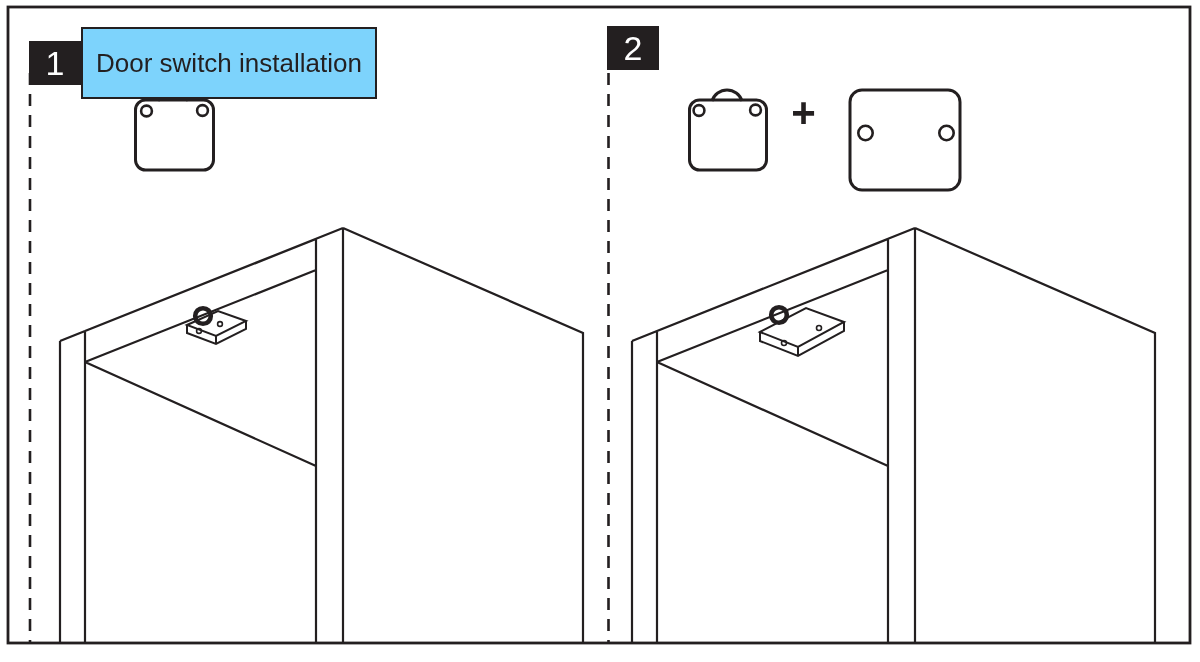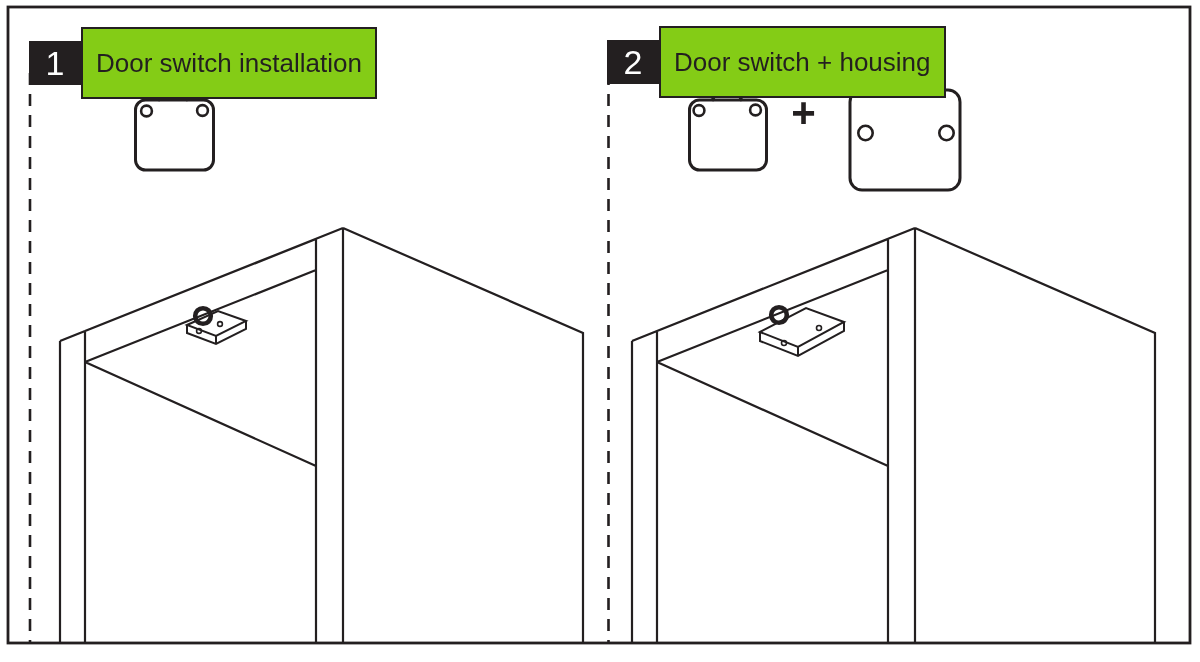--- a/index.html
+++ b/index.html
@@ -8,21 +8,21 @@
     font-family:"Liberation Sans", sans-serif;color:#231f20;overflow:hidden;
   }
   .art{position:absolute;left:0;top:0;}
   .hdr{position:absolute;display:flex;align-items:center;}
   .num{
     width:52px;height:44px;background:#231f20;color:#ffffff;
     display:flex;align-items:center;justify-content:center;
     font-size:34px;line-height:1;flex:0 0 auto;
   }
   .lbl{
-    height:36px;background:#84cc16;border:2px solid #231f20;
+    height:36px;background:#7dd3fc;border:2px solid #231f20;
     display:flex;align-items:center;padding:16px 13px;
     font-size:26px;line-height:1;white-space:nowrap;
   }
 </style>
 </head>
 <body>
 
 <div class="stage">
 
   <svg class="art" width="1200" height="662" viewBox="0 0 1200 662" fill="none" stroke="#231f20" stroke-width="2.2" stroke-linecap="butt" stroke-linejoin="miter">
@@ -95,16 +95,15 @@
     </g>
   </svg>
 
   <div class="hdr" style="left:29px;top:27px">
     <div class="num">1</div>
     <div class="lbl">Door switch installation</div>
   </div>
 
   <div class="hdr" style="left:607px;top:26px">
     <div class="num">2</div>
-    <div class="lbl">Door switch + housing</div>
   </div>
 
 </div>
 
 </body></html>

